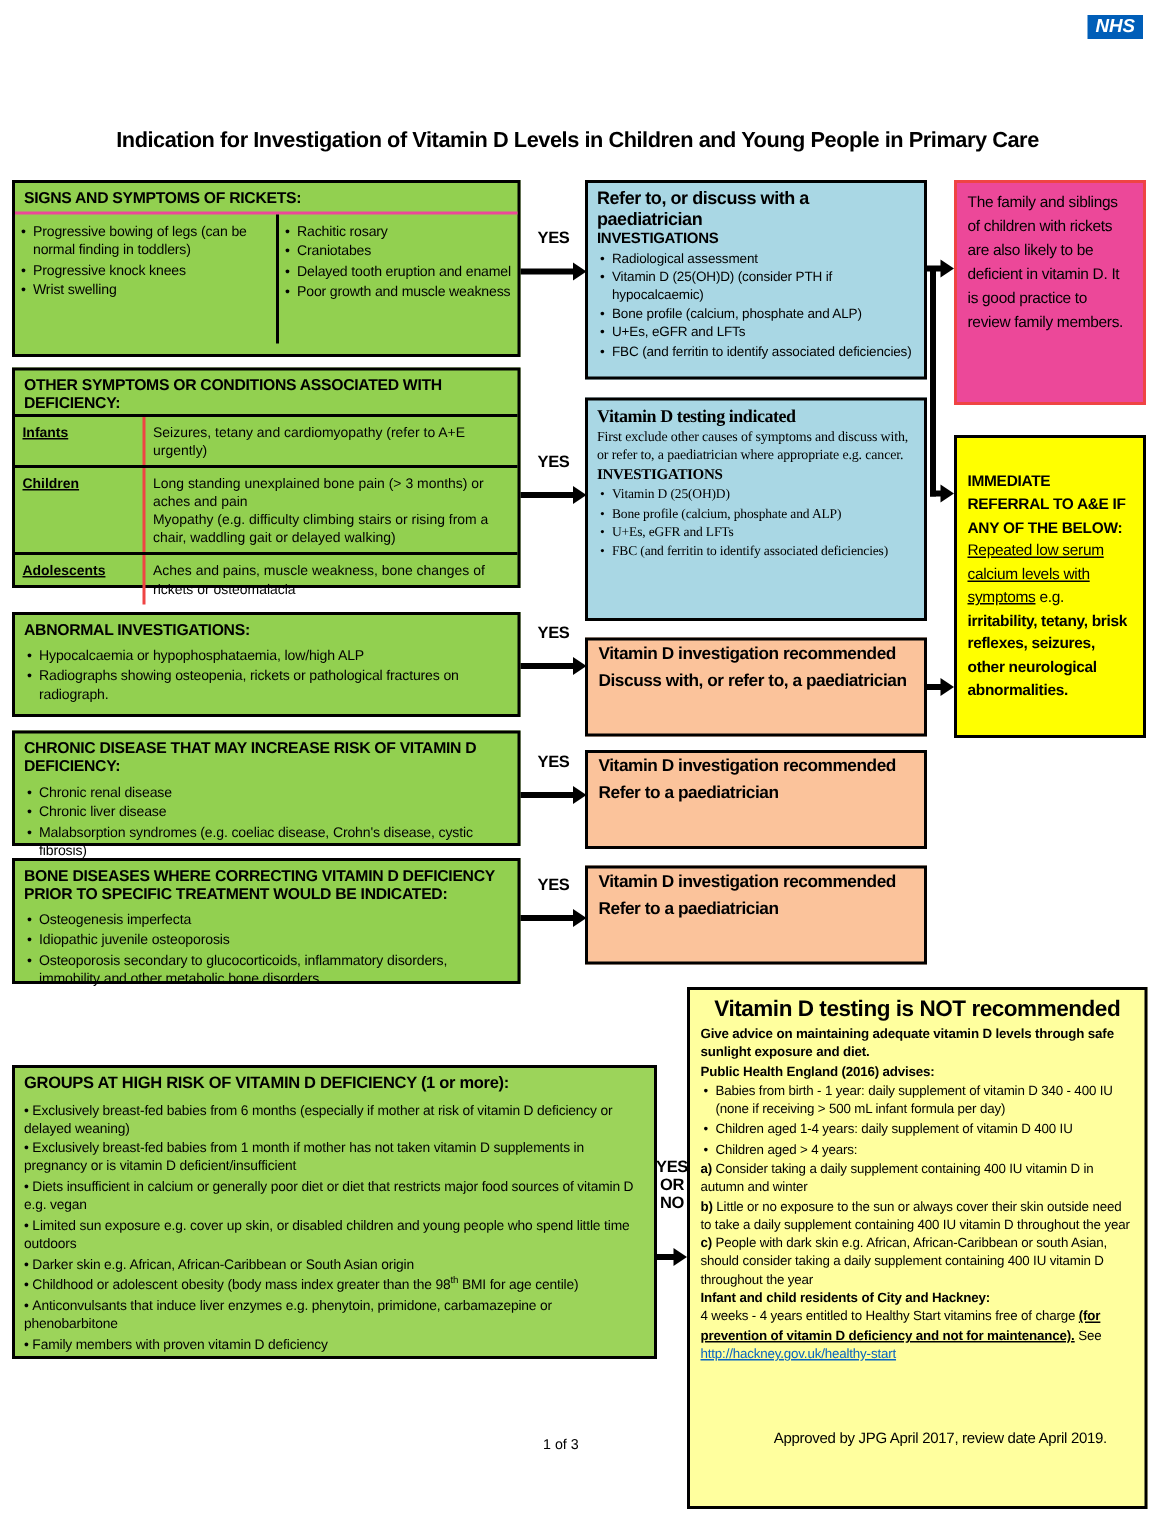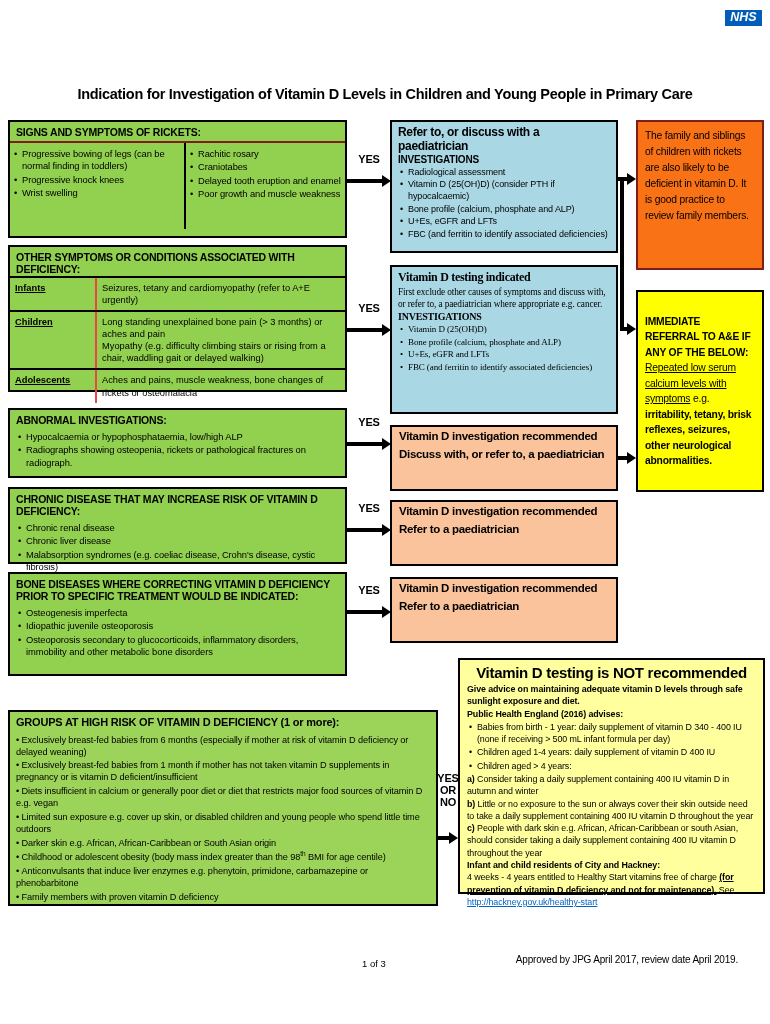--- a/index.html
+++ b/index.html
@@ -5,22 +5,22 @@
   html,body{margin:0;padding:0;background:#fff;}
   #page{position:relative;width:770px;height:1024px;background:#fff;
         font-family:"Liberation Sans",sans-serif;color:#000;overflow:hidden;}
   .box{position:absolute;box-sizing:border-box;border:2px solid #000;}
   .green{background:#92D050;}
   .green2{background:#9CD45A;}
   .blue{background:#A9D7E4;}
   .peach{background:#FBC39B;}
   .yellow{background:#FFFF00;}
   .paleyellow{background:#FFFF9E;}
-  .whitebox{background:#f97316;border:2px solid #7f1d1d;}
-  .box-heading{font-weight:bold;font-size:10.5px;padding:4px 6px 3px 6px;border-bottom:2px solid #7f1d1d;letter-spacing:-0.2px;}
+  .whitebox{background:#ec4899;border:2px solid #ef4444;}
+  .box-heading{font-weight:bold;font-size:10.5px;padding:4px 6px 3px 6px;border-bottom:2px solid #ec4899;letter-spacing:-0.2px;}
   .box-heading.noline{border-bottom:none;padding-bottom:1px;}
   .bullets{padding:3px 6px 3px 6px;font-size:9.4px;line-height:1.32;letter-spacing:-0.1px;}
   .bullet{position:relative;padding-left:10px;margin:1px 0;}
   .bullet::before{content:"\2022";position:absolute;left:2px;top:0;}
   .bullet-flat{margin:1.5px 0;}
   .bullet-flat::before{content:"\2022\00a0 ";}
   .cols{display:flex;}
   .col{flex:1;padding:4px 4px 4px 2px;}
   .col2{border-left:2px solid #000;}
   .tbl-row{display:flex;border-top:2px solid #000;font-size:9.3px;line-height:1.3;}
@@ -112,21 +112,21 @@
 
   <div class="box green" style="left:8px;top:487px;width:339px;height:77px;">
     <div class="box-heading noline">CHRONIC DISEASE THAT MAY INCREASE RISK OF VITAMIN D DEFICIENCY:</div>
     <div class="bullets">
       <div class="bullet">Chronic renal disease</div>
       <div class="bullet">Chronic liver disease</div>
       <div class="bullet">Malabsorption syndromes (e.g. coeliac disease, Crohn's disease, cystic fibrosis)</div>
     </div>
   </div>
 
-  <div class="box green" style="left:8px;top:572px;width:339px;height:104px;">
+  <div class="box green" style="left:8px;top:572px;width:339px;height:84px;">
     <div class="box-heading noline">BONE DISEASES WHERE CORRECTING VITAMIN D DEFICIENCY PRIOR TO SPECIFIC TREATMENT WOULD BE INDICATED:</div>
     <div class="bullets">
       <div class="bullet">Osteogenesis imperfecta</div>
       <div class="bullet">Idiopathic juvenile osteoporosis</div>
       <div class="bullet">Osteoporosis secondary to glucocorticoids, inflammatory disorders, immobility and other metabolic bone disorders</div>
     </div>
   </div>
 
   <div class="box green2" style="left:8px;top:710px;width:430px;height:196px;">
     <div class="box-heading noline" style="font-size:11px;">GROUPS AT HIGH RISK OF VITAMIN D DEFICIENCY (1 or more):</div>
@@ -172,21 +172,21 @@
   </div>
   <div class="box peach" style="left:390px;top:500px;width:228px;height:66px;">
     <div class="rec-line rec-pad">Vitamin D investigation recommended</div>
     <div class="rec-line">Refer to a paediatrician</div>
   </div>
   <div class="box peach" style="left:390px;top:577px;width:228px;height:66px;">
     <div class="rec-line rec-pad">Vitamin D investigation recommended</div>
     <div class="rec-line">Refer to a paediatrician</div>
   </div>
 
-  <div class="box paleyellow" style="left:458px;top:658px;width:307px;height:236px;">
+  <div class="box paleyellow" style="left:458px;top:658px;width:307px;height:348px;">
     <div class="nr-title">Vitamin D testing is NOT recommended</div>
     <div class="nr-body">
       <div class="nr-b">Give advice on maintaining adequate vitamin D levels through safe sunlight exposure and diet.</div>
       <div class="nr-b">Public Health England (2016) advises:</div>
       <div class="nr-item">Babies from birth - 1 year: daily supplement of vitamin D 340 - 400 IU (none if receiving &gt; 500 mL infant formula per day)</div>
       <div class="nr-item">Children aged 1-4 years: daily supplement of vitamin D 400 IU</div>
       <div class="nr-item">Children aged &gt; 4 years:</div>
       <div><span class="nr-b">a)</span><span> Consider taking a daily supplement containing 400 IU vitamin D in autumn and winter</span></div>
       <div><span class="nr-b">b)</span><span> Little or no exposure to the sun or always cover their skin outside need to take a daily supplement containing 400 IU vitamin D throughout the year</span></div>
       <div><span class="nr-b">c)</span><span> People with dark skin e.g. African, African-Caribbean or south Asian, should consider taking a daily supplement containing  400 IU vitamin D throughout the year</span></div>

